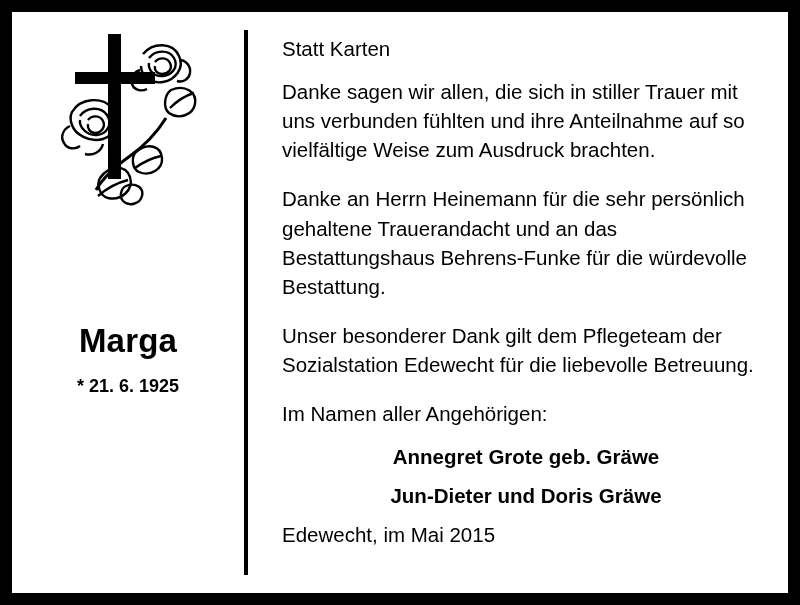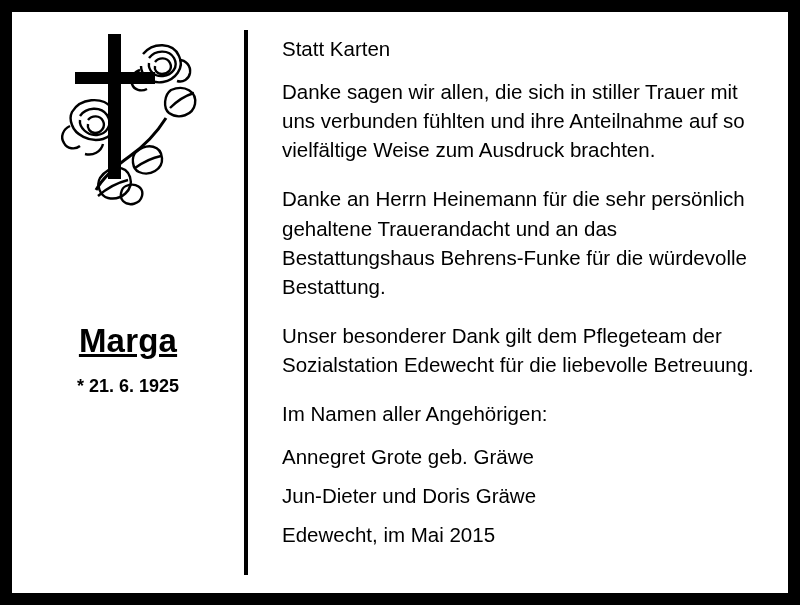--- a/index.html
+++ b/index.html
@@ -55,21 +55,20 @@
     left: 0;
     width: 232px;
     text-align: center;
   }
   .name-line {
     font-size: 33px;
     font-weight: bold;
     line-height: 1.18;
     color: #000;
     letter-spacing: 0.2px;
-    text-decoration: underline;
   }
   .dates {
     margin-top: 12px;
   }
   .date-line {
     font-size: 18px;
     font-weight: bold;
     line-height: 1.55;
     color: #000;
     white-space: nowrap;
@@ -92,22 +91,23 @@
     font-size: 20.5px;
     line-height: 1.42;
     color: #000;
     margin: 0 0 20px 0;
     text-align: left;
   }
   .para.tight {
     margin-bottom: 14px;
   }
   .para.bold {
-    font-weight: normal;
+    font-weight: bold;
     margin-bottom: 10px;
+    text-align: center;
   }
   .para.last {
     margin-bottom: 4px;
   }
 </style>
 </head>
 <body>
 
 <div class="obituary">
   <div class="inner">

